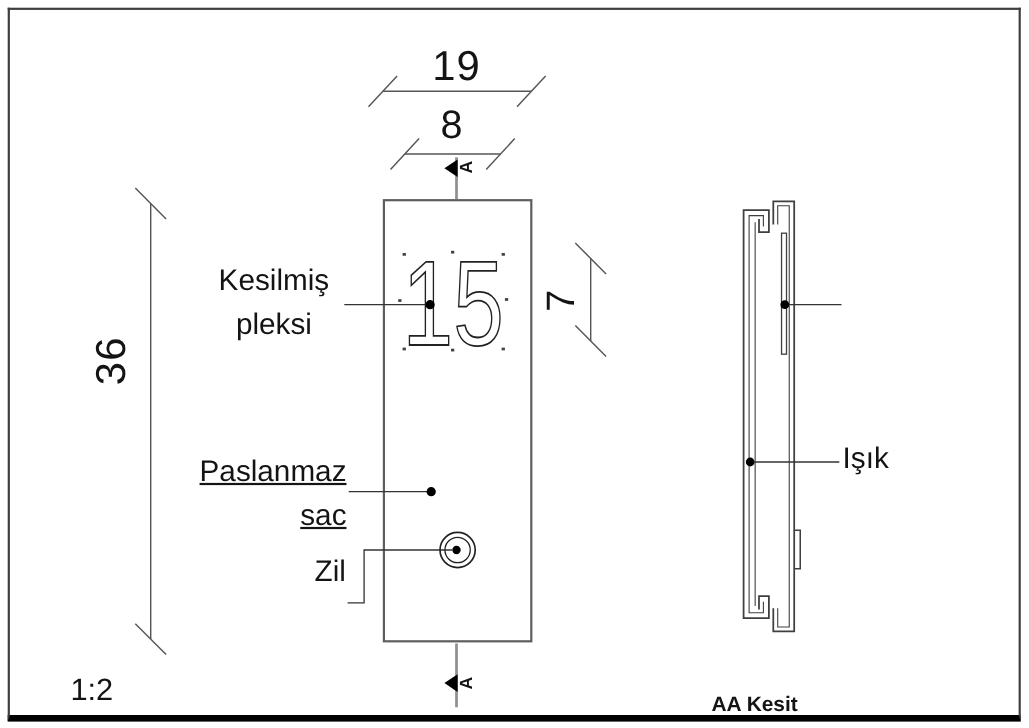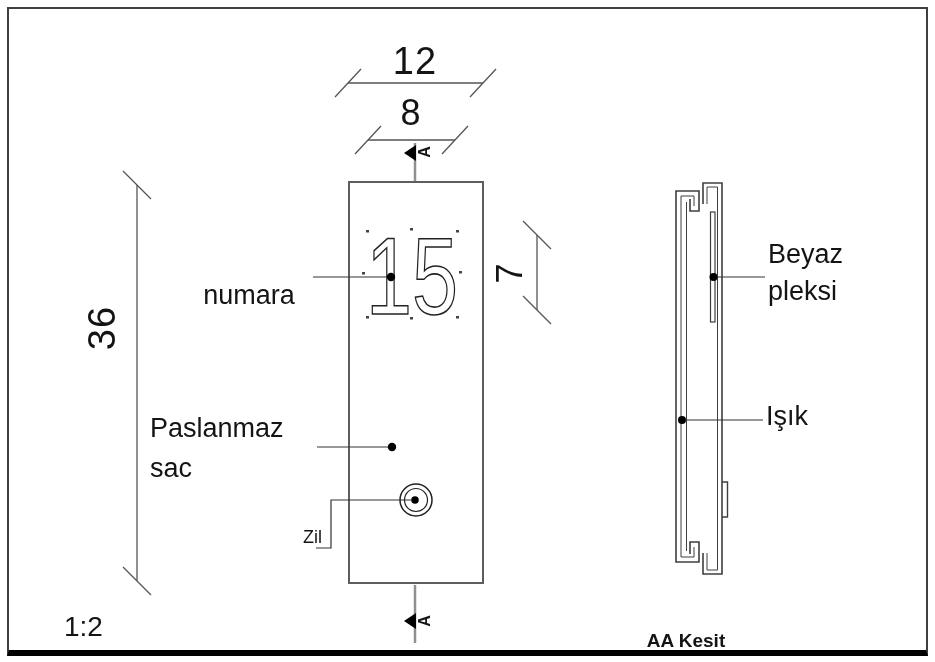--- a/index.html
+++ b/index.html
@@ -101,39 +101,38 @@
       <circle cx="713.5" cy="277" r="4" fill="#000000"></circle>
       <line x1="717" y1="277" x2="765" y2="277" stroke="#333333" stroke-width="1.2"></line>
     </g>
 
     <g>
       <circle cx="682" cy="420" r="4" fill="#000000"></circle>
       <line x1="685" y1="420" x2="763" y2="420" stroke="#333333" stroke-width="1.2"></line>
     </g>
   </svg>
 
-  <div class="lbl dimtext" style="left:375px;top:42px;width:80px;">12</div>
+  <div class="lbl dimtext" style="left:375px;top:42px;width:80px;">19</div>
 
   <div class="lbl dimtext" style="left:381px;top:95px;width:60px;font-size:36px;">8</div>
 
   <div class="lbl dimtext vtext" style="left:73px;top:308px;width:60px;height:40px;">36</div>
 
   <div class="lbl dimtext vtext" style="left:492px;top:253px;width:40px;height:40px;font-size:36px;">7</div>
 
   <div class="lbl marker-letter vtext" style="left:413px;top:144px;width:24px;height:16px;">A</div>
 
   <div class="lbl marker-letter vtext" style="left:413px;top:613px;width:24px;height:16px;">A</div>
 
-  <div class="lbl lbl2" style="left:183px;top:235px;width:132px;text-align:center;"><br><span>numara</span></div>
+  <div class="lbl lbl2" style="left:183px;top:235px;width:132px;text-align:center;"><span>Kesilmiş</span><br><span>pleksi</span></div>
 
-  <div class="lbl lbl2" style="left:150px;top:408px;width:165px;"><span>Paslanmaz</span><br><span>sac</span></div>
+  <div class="lbl lbl2" style="left:150px;top:408px;width:165px;text-align:right;text-decoration:underline;"><span>Paslanmaz</span><br><span>sac</span></div>
 
-  <div class="lbl" style="left:286px;top:527px;font-size:18px;margin-left:17px;">Zil</div>
+  <div class="lbl" style="left:286px;top:504px;font-size:27px;">Zil</div>
 
-  <div class="lbl lbl2" style="left:768px;top:236px;width:120px;line-height:37px;"><span>Beyaz</span><br><span>pleksi</span></div>
 
   <div class="lbl" style="left:766px;top:401px;font-size:27px;">Işık</div>
 
   <div class="lbl title" style="left:596px;top:598px;width:180px;margin-top:32px;">AA Kesit</div>
 
   <div class="lbl scale" style="left:17px;top:611px;margin-left:47px;">1:2</div>
 
 </div>
 
 </body></html>

